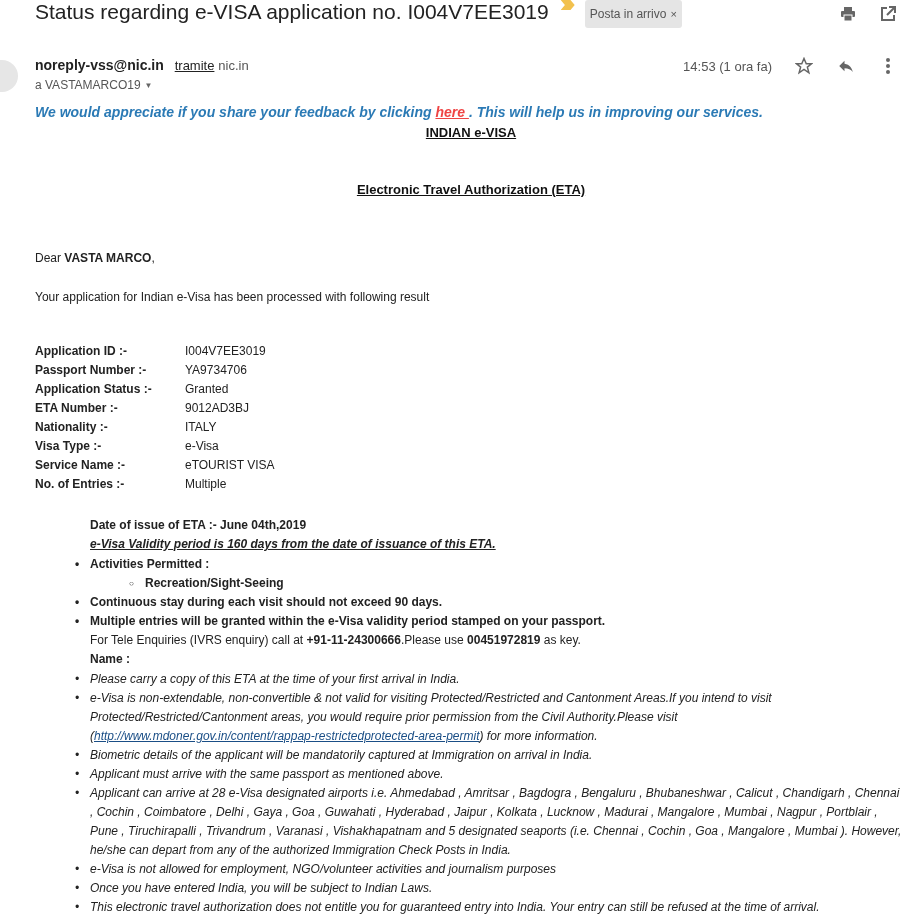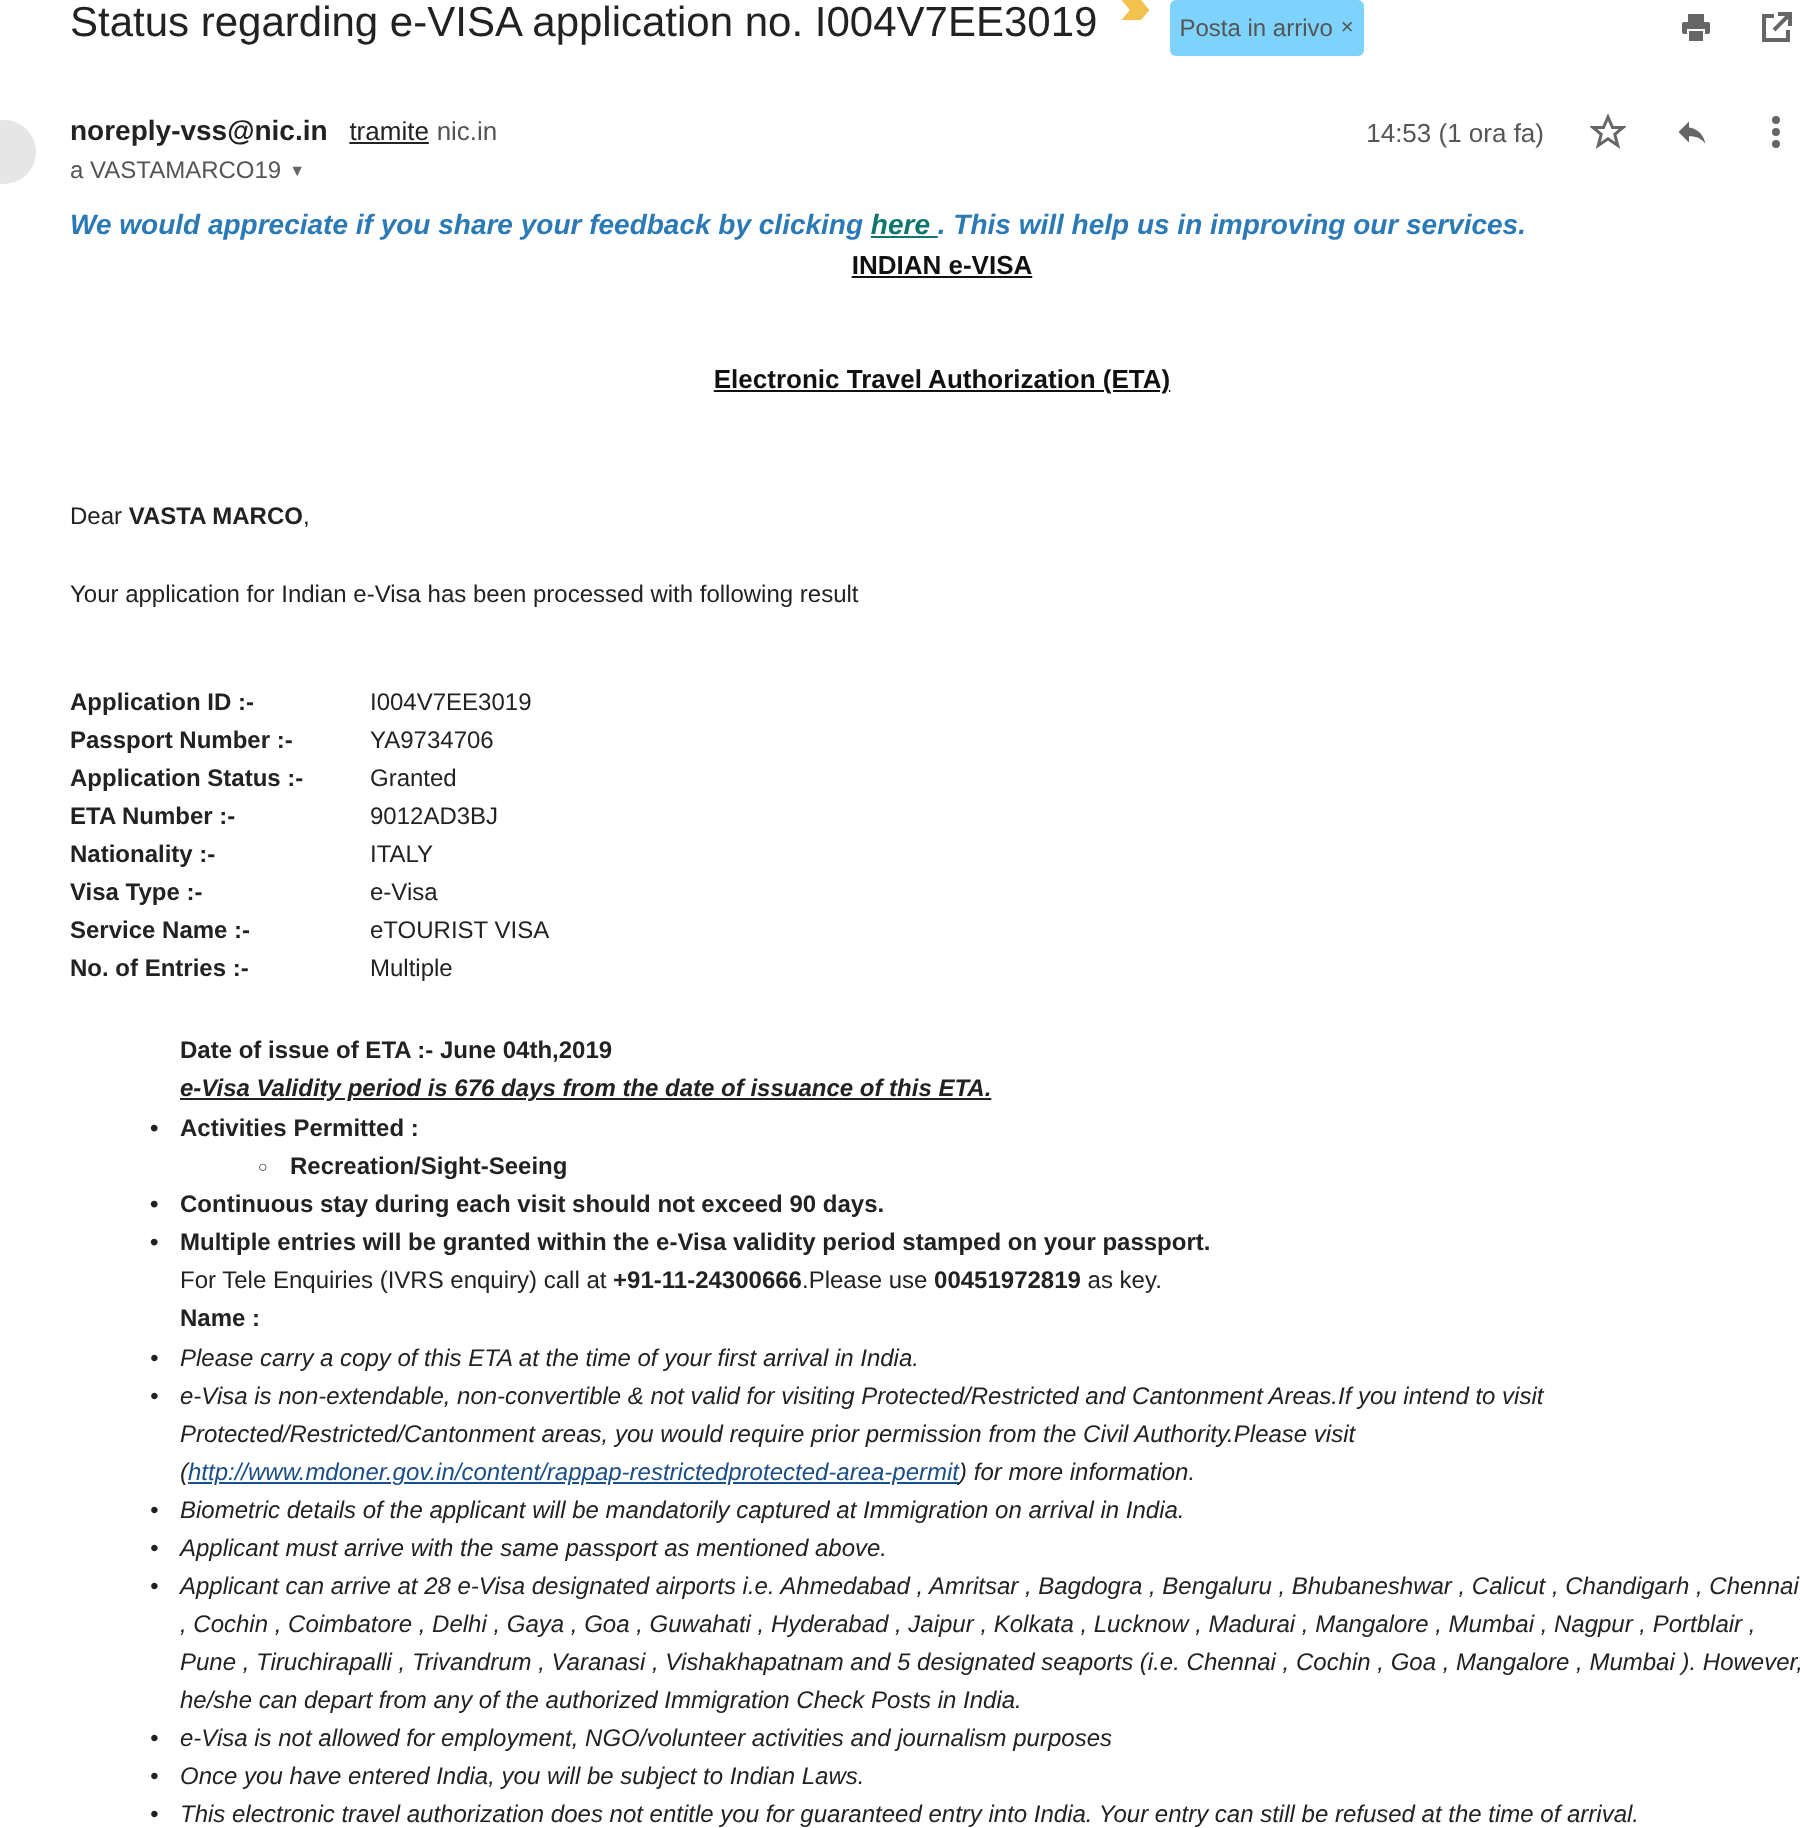--- a/index.html
+++ b/index.html
@@ -1,34 +1,34 @@
 <!DOCTYPE html>
 <html><head>
 <meta charset="utf-8">
 <style>
   html, body { margin:0; padding:0; background:#fff; }
   body { width:906px; height:914px; overflow:hidden; position:relative; font-family:"Liberation Sans", sans-serif; color:#222; }
   .subject-bar { position:absolute; left:35px; top:0; height:28px; display:flex; }
   .subject { font-size:21px; color:#222; font-family:"Liberation Sans", sans-serif; white-space:nowrap; }
   .imp-marker { width:14px; height:10px; margin-left:12px; background:#f2c14e; clip-path:polygon(0 0,70% 0,100% 50%,70% 100%,0 100%,30% 50%); }
-  .label-chip { margin-left:10px; background:#7dd3fc; color:#555; font-size:12px; padding:2px 5px; border-radius:3px; display:flex; align-items:center; gap:4px; }
+  .label-chip { margin-left:10px; background:#e5e5e5; color:#555; font-size:12px; padding:2px 5px; border-radius:3px; display:flex; align-items:center; gap:4px; }
   .label-x { font-size:11px; color:#555; cursor:pointer; }
   .top-icons { position:absolute; top:4px; right:8px; display:flex; gap:20px; }
   .icon-btn { width:20px; height:20px; display:flex; align-items:center; justify-content:center; cursor:pointer; }
   .avatar { position:absolute; left:-14px; top:60px; width:32px; height:32px; border-radius:50%; background:#e6e6e6; }
   .sender-line { position:absolute; left:35px; top:57px; font-size:14px; white-space:nowrap; }
   .sender { font-weight:bold; color:#222; }
   .via { color:#222; text-decoration:underline; font-size:13px; margin-left:7px; }
   .via-domain { color:#555; font-size:13px; }
   .to-line { position:absolute; left:35px; top:78px; font-size:12px; color:#555; display:flex; align-items:center; gap:4px; }
   .caret { font-size:8px; color:#666; }
   .meta-right { position:absolute; right:8px; top:56px; display:flex; align-items:center; gap:22px; }
   .time { font-size:13px; color:#555; }
   .feedback { position:absolute; left:35px; top:104px; font-size:14px; font-weight:bold; font-style:italic; color:#2b7ab5; white-space:nowrap; }
-  .feedback a { color:#0f766e; text-decoration:underline; }
+  .feedback a { color:#ef4444; text-decoration:underline; }
   .center-heading { position:absolute; left:0; width:942px; text-align:center; font-size:13px; font-weight:bold; text-decoration:underline; color:#111; }
   .dear { position:absolute; left:35px; top:251px; font-size:12px;text-align:right; }
   .intro { position:absolute; left:35px; top:290px; font-size:12px; }
   .fields { position:absolute; left:35px; top:341px; font-size:12px; }
   .field-row { display:flex; height:19px; align-items:center; }
   .field-label { width:150px; font-weight:bold; }
   .field-value { color:#222; }
   .block { position:absolute; left:90px; font-size:12px; font-weight:bold; }
   .ul { position:absolute; left:73px; font-size:12px; width:830px; }
   .li { position:relative; padding-left:17px; line-height:19px; }
@@ -142,21 +142,21 @@
       <span class="field-label">Service Name :-</span>
       <span class="field-value">eTOURIST VISA</span>
     </div>
   <div class="field-row">
       <span class="field-label">No. of Entries :-</span>
       <span class="field-value">Multiple</span>
     </div>
 </div>
 
 <div class="block" style="top:518px;">Date of issue of ETA :- June 04th,2019</div>
-<div class="block" style="top:537px; font-style:italic; text-decoration:underline;">e-Visa Validity period is 676 days from the date of issuance of this ETA.</div>
+<div class="block" style="top:537px; font-style:italic; text-decoration:underline;">e-Visa Validity period is 160 days from the date of issuance of this ETA.</div>
 
 <div class="ul" style="top:555px;">
   <div class="li bold">Activities Permitted :</div>
   <div class="sub-li bold">Recreation/Sight-Seeing</div>
   <div class="li bold">Continuous stay during each visit should not exceed 90 days.</div>
   <div class="li bold">Multiple entries will be granted within the e-Visa validity period stamped on your passport.</div>
 </div>
 
 <div style="position:absolute; left:90px; top:633px; font-size:12px;">
   <span>For Tele Enquiries (IVRS enquiry) call at </span><span class="bold">+91-11-24300666</span><span>.Please use </span><span class="bold">00451972819</span><span> as key.</span>

